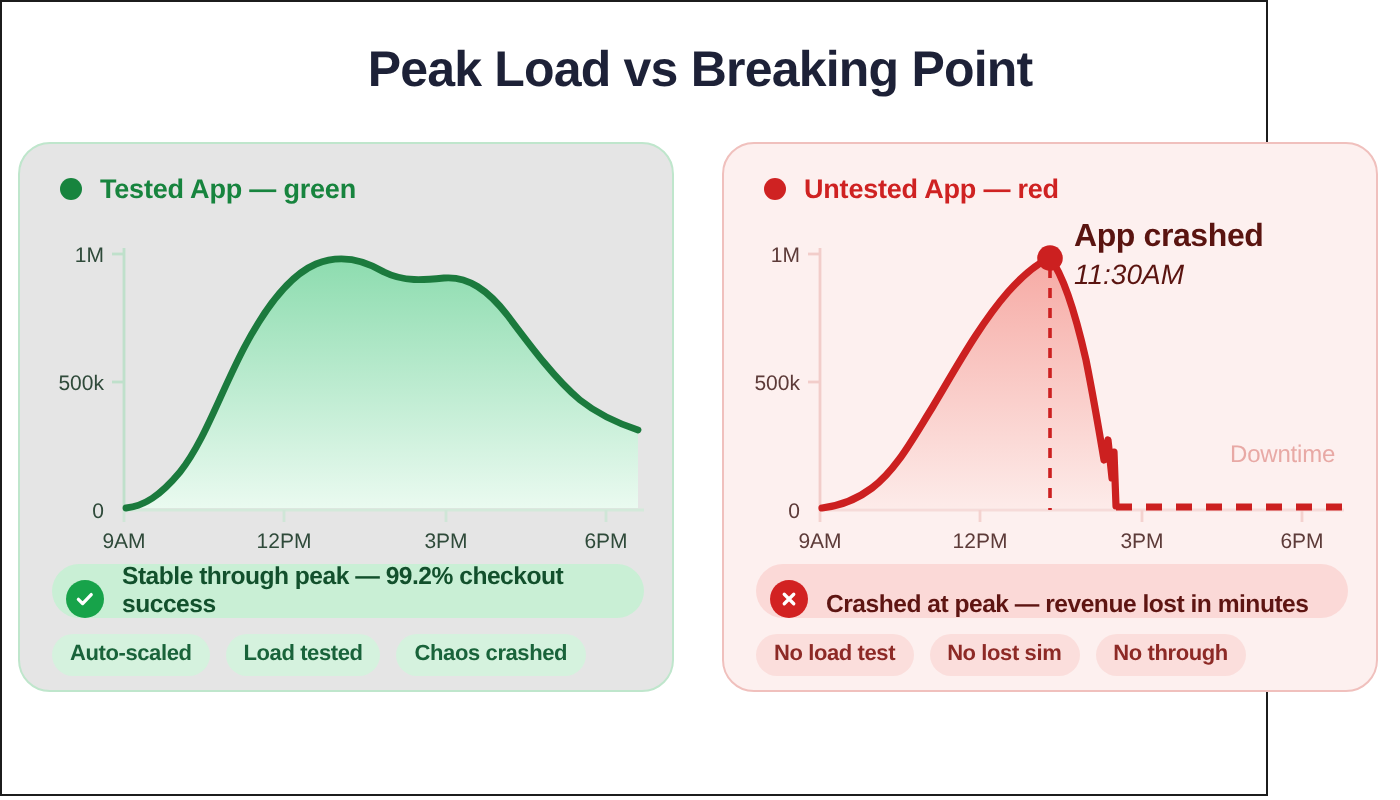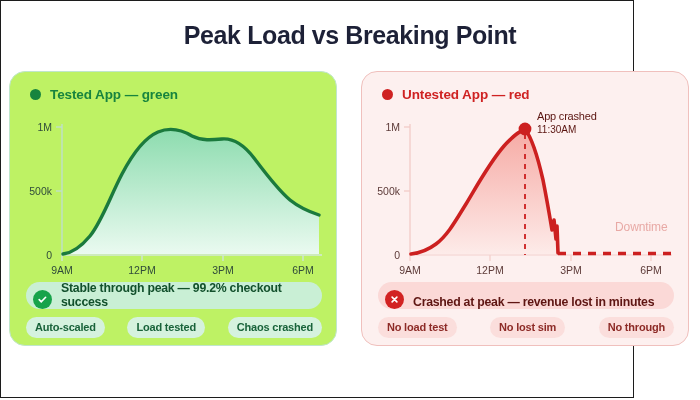--- a/index.html
+++ b/index.html
@@ -20,21 +20,21 @@
     font-size:25px;font-weight:bold;letter-spacing:-0.4px;
     color:#1d2137;
   }
   
   .panel{
     position:absolute;top:70px;width:328px;height:275px;
     border-radius:16px;box-sizing:border-box;
   }
   #panel-tested{
     left:8px;
-    background:#bef264;
+    background:#e5e5e5;
     border:1.5px solid #bfe6cc;
   }
   #panel-untested{
     left:360px;
     background:#fdf0ef;
     border:1.5px solid #f0c0bd;
   }
   
   .legend{
     position:absolute;left:20px;top:15px;
@@ -53,26 +53,26 @@
   
   .chart{
     position:absolute;left:0;top:40px;width:328px;height:180px;
   }
   .chart svg{display:block;}
   
   #crash-annotation{
     position:absolute;left:175px;top:38px;line-height:1.15;
   }
   #crash-annotation-title{
-    font-size:11px;font-weight:normal;color:#5a1410;
+    font-size:16px;font-weight:bold;color:#5a1410;
     letter-spacing:-0.2px;
     text-align:center;
   }
   #crash-annotation-time{
-    font-size:10px;color:#5a1410;margin-top:1px;
+    font-size:14px;color:#5a1410;margin-top:1px;font-style:italic;
   }
   #downtime-label{
     position:absolute;left:253px;top:148px;
     font-size:12px;color:#e8a9a5;letter-spacing:-0.1px;
   }
   
   .status{
     position:absolute;left:16px;top:210px;width:296px;
     height:27px;border-radius:14px;box-sizing:border-box;
     display:flex;align-items:flex-end;padding-left:7px;gap:9px;
@@ -87,21 +87,21 @@
   #status-icon-tested{background:#17a34a;}
   #status-icon-untested{background:#d22222;}
   .status-text{
     font-size:12.3px;font-weight:bold;letter-spacing:-0.25px;
   }
   #status-text-tested{color:#12502c;}
   #status-text-untested{color:#5e1512;}
   
   .tags{
     position:absolute;left:16px;top:245px;width:296px;
-    display:flex;justify-content:space-between;gap:8px;
+    display:flex;justify-content:flex-start;gap:8px;
   }
   .tag{
     font-size:11px;font-weight:bold;letter-spacing:-0.2px;
     padding:4px 9px 5px;border-radius:11px;white-space:nowrap;
   }
   .tag-green{background:#d5f2de;color:#19633a;}
   .tag-red{background:#fbdedc;color:#8d2a26;}
   
   .axis-text{
     font-family:"Liberation Sans", sans-serif;

